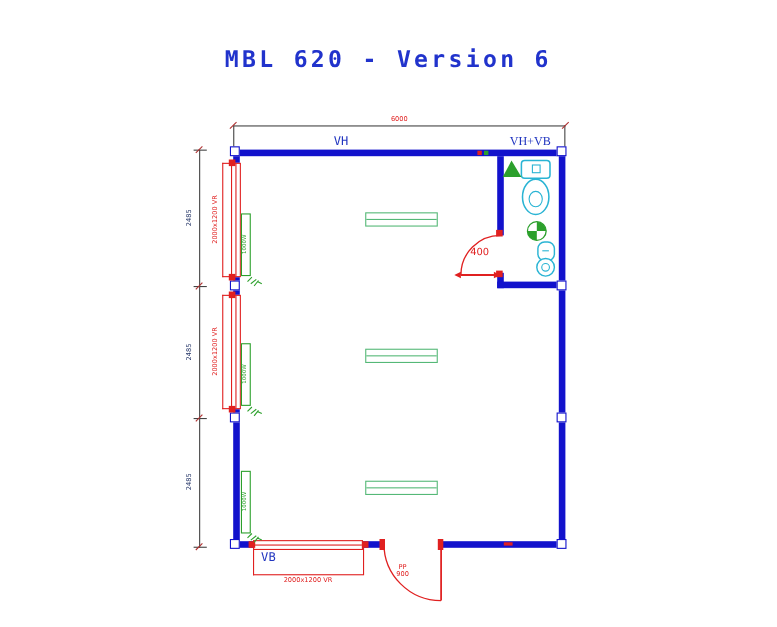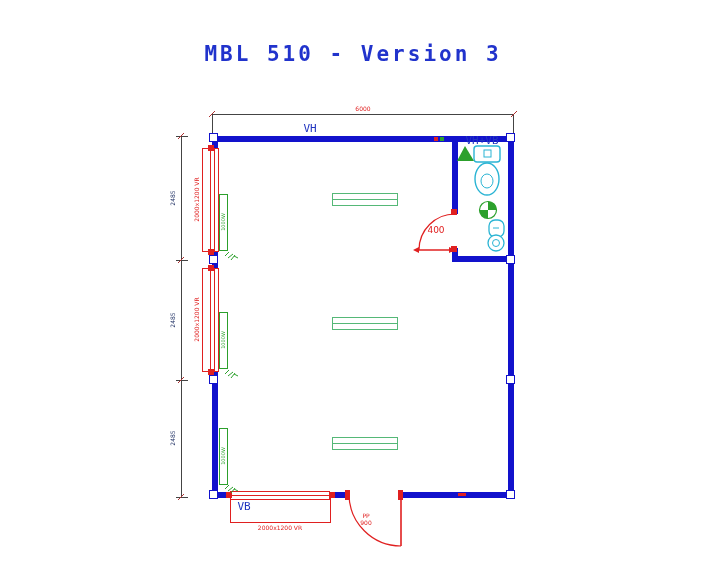--- a/index.html
+++ b/index.html
@@ -26,21 +26,21 @@
   .light .mid{position:absolute;left:0;right:0;top:5px;height:1px;background:#55b877;}
   .title{position:absolute;left:0;top:42px;width:706px;text-align:center;color:#2133cc;
          font-family:"DejaVu Sans Mono","Liberation Mono",monospace;font-size:21px;font-weight:bold;letter-spacing:3px;}
   svg{position:absolute;left:0;top:0;pointer-events:none;}
 </style>
 </head>
 <body>
 
 <div id="canvas">
 
-  <div class="title">MBL 510 - Version 3</div>
+  <div class="title">MBL 620 - Version 6</div>
 
   <div class="dimline" style="left:212px;top:114px;width:302px;height:1px;"></div>
   <div class="dimline" style="left:212px;top:114px;width:1px;height:22px;"></div>
   <div class="dimline" style="left:513px;top:114px;width:1px;height:22px;"></div>
   <div class="redtext" style="left:343px;top:105px;width:40px;">6000</div>
 
   <div class="dimline" style="left:181px;top:136px;width:1px;height:362px;"></div>
   <div class="dimline" style="left:176px;top:136px;width:12px;height:1px;"></div>
   <div class="dimline" style="left:176px;top:260px;width:12px;height:1px;"></div>
   <div class="dimline" style="left:176px;top:380px;width:12px;height:1px;"></div>
@@ -111,21 +111,21 @@
   <div class="redtext" style="left:352px;top:512px;width:28px;">
     <div>PP</div>
     <div>900</div>
   </div>
 
   <div class="redsq" style="left:451px;top:209px;width:6px;height:6px;"></div>
   <div class="redsq" style="left:451px;top:246px;width:6px;height:6px;"></div>
   <div class="redtext" style="left:421px;top:227px;width:30px;font-size:9px;">400</div>
 
   <div class="zonetext" style="left:295px;top:124px;width:30px;">VH</div>
-  <div class="zonetext" style="left:458px;top:136px;width:48px;">VH+VB</div>
+  <div class="zonetext" style="left:458px;top:124px;width:48px;font-family:Liberation Serif, serif;">VH+VB</div>
   <div class="zonetext" style="left:232px;top:502px;width:24px;">VB</div>
 
   <div class="radiator" style="left:219px;top:194px;height:57px;"></div>
   <div class="rad-label rot" style="left:203px;top:219px;width:40px;height:6px;">1000W</div>
 
   <div class="radiator" style="left:219px;top:312px;height:57px;"></div>
   <div class="rad-label rot" style="left:203px;top:337px;width:40px;height:6px;">1000W</div>
 
   <div class="radiator" style="left:219px;top:428px;height:57px;"></div>
   <div class="rad-label rot" style="left:203px;top:453px;width:40px;height:6px;">1000W</div>

